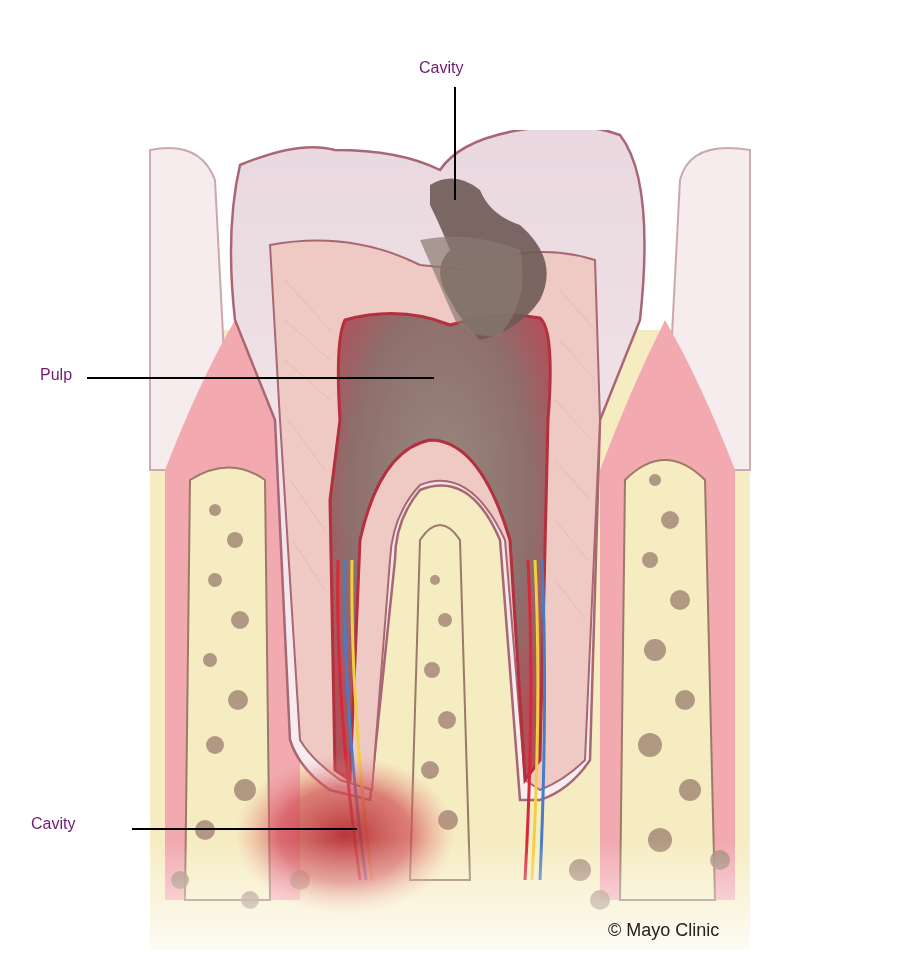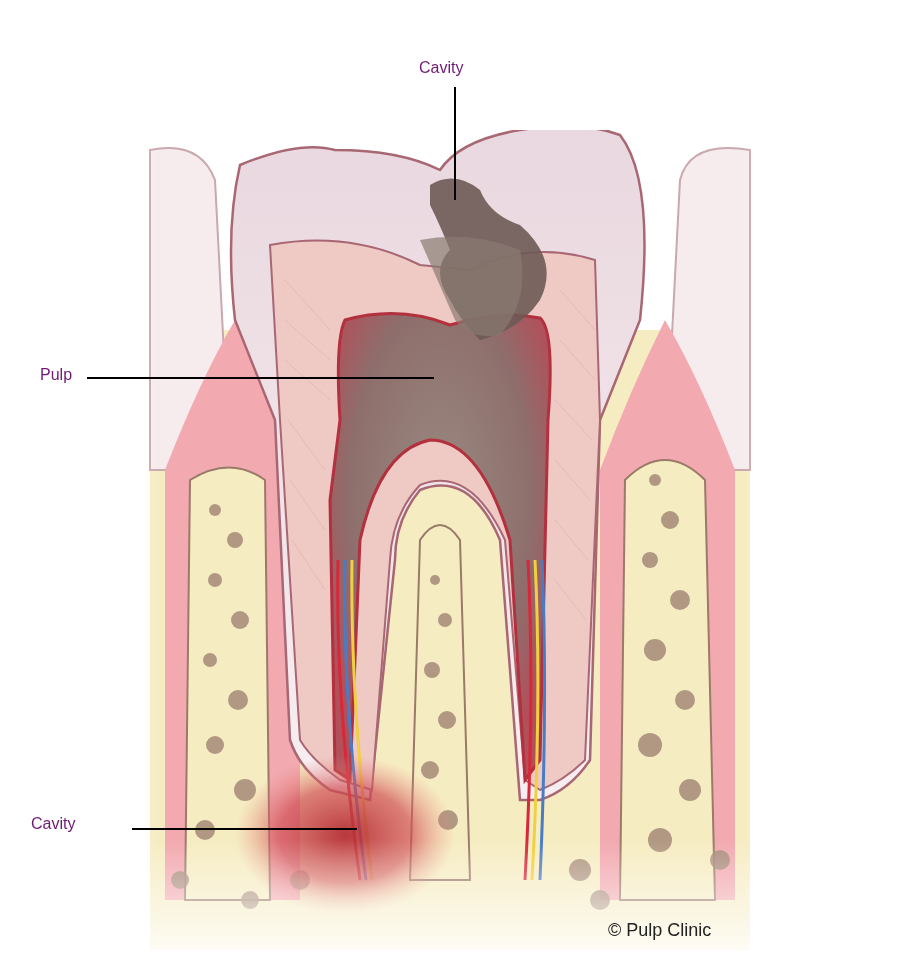--- a/index.html
+++ b/index.html
@@ -144,13 +144,13 @@
 
 <div class="label" style="left:419px; top:60px;">Cavity</div>
 <div class="leader" style="left:454px; top:87px; width:2px; height:113px;"></div>
 
 <div class="label" style="left:40px; top:367px;">Pulp</div>
 <div class="leader" style="left:87px; top:377px; width:347px; height:2px;"></div>
 
 <div class="label" style="left:31px; top:816px;">Cavity</div>
 <div class="leader" style="left:132px; top:828px; width:225px; height:2px;"></div>
 
-<div class="credit" style="left:608px; top:920px;">© Pulp Clinic</div>
+<div class="credit" style="left:608px; top:920px;">© Mayo Clinic</div>
 
 </body></html>

